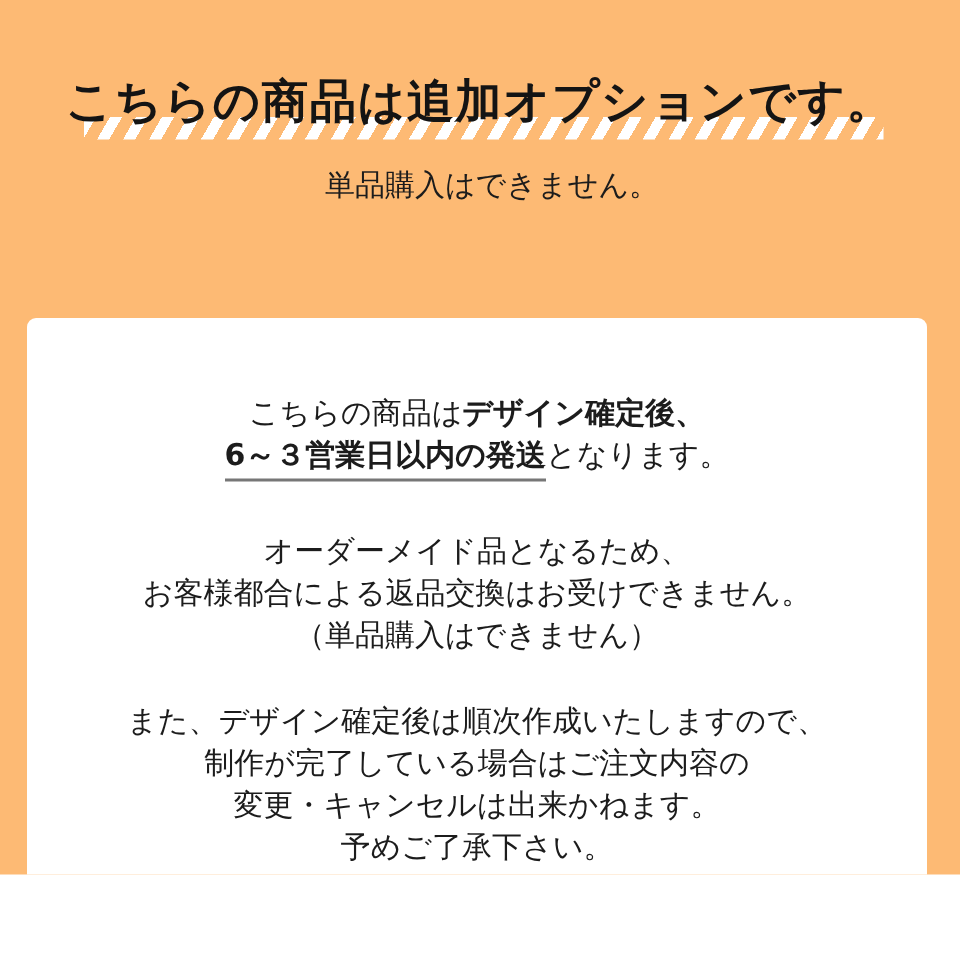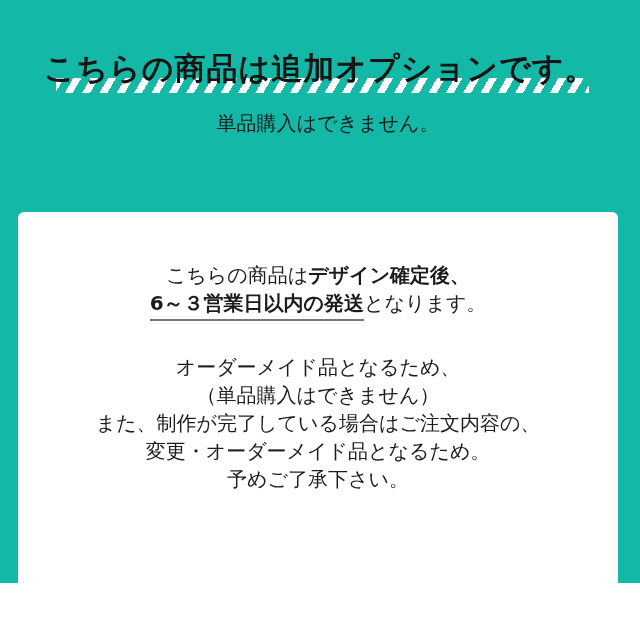--- a/index.html
+++ b/index.html
@@ -3,21 +3,21 @@
 <meta charset="utf-8">
 <style>
   html, body {
     margin: 0;
     padding: 0;
   }
   .page {
     position: relative;
     width: 640px;
     height: 583px;
-    background: #14b8a6;
+    background: #fdba74;
     font-family: "DejaVu Sans", sans-serif;
     color: #1c1c1c;
     overflow: hidden;
   }
   .hero {
     position: relative;
     padding-top: 50px;
   }
   .stripe-band {
     position: absolute;
@@ -64,21 +64,21 @@
     border-radius: 6px;
     text-align: center;
     padding-top: 49px;
     font-size: 20px;
     line-height: 28px;
   }
   .notice-card p {
     margin: 0;
   }
   .block-shipping   { margin-bottom: 36px; }
-  .block-returns    { }
+  .block-returns    { margin-bottom: 29px; }
   .bold { font-weight: 700; }
   .underlined {
     border-bottom: 2px solid #777777;
     padding-bottom: 4px;
   }
 </style>
 </head>
 <body>
 
 <div class="page">
@@ -93,24 +93,26 @@
 
   <div class="notice-card">
 
     <div class="block-shipping">
       <p><span>こちらの商品は</span><span class="bold">デザイン確定後、</span></p>
       <p><span class="bold underlined">6～３営業日以内の発送</span><span>となります。</span></p>
     </div>
 
     <div class="block-returns">
       <p>オーダーメイド品となるため、</p>
+      <p>お客様都合による返品交換はお受けできません。</p>
       <p>（単品購入はできません）</p>
     </div>
 
     <div class="block-cancellation">
-      <p>また、制作が完了している場合はご注文内容の、</p>
-      <p>変更・オーダーメイド品となるため。</p>
+      <p>また、デザイン確定後は順次作成いたしますので、</p>
+      <p>制作が完了している場合はご注文内容の</p>
+      <p>変更・キャンセルは出来かねます。</p>
       <p>予めご了承下さい。</p>
     </div>
 
   </div>
 
 </div>
 
 </body></html>

